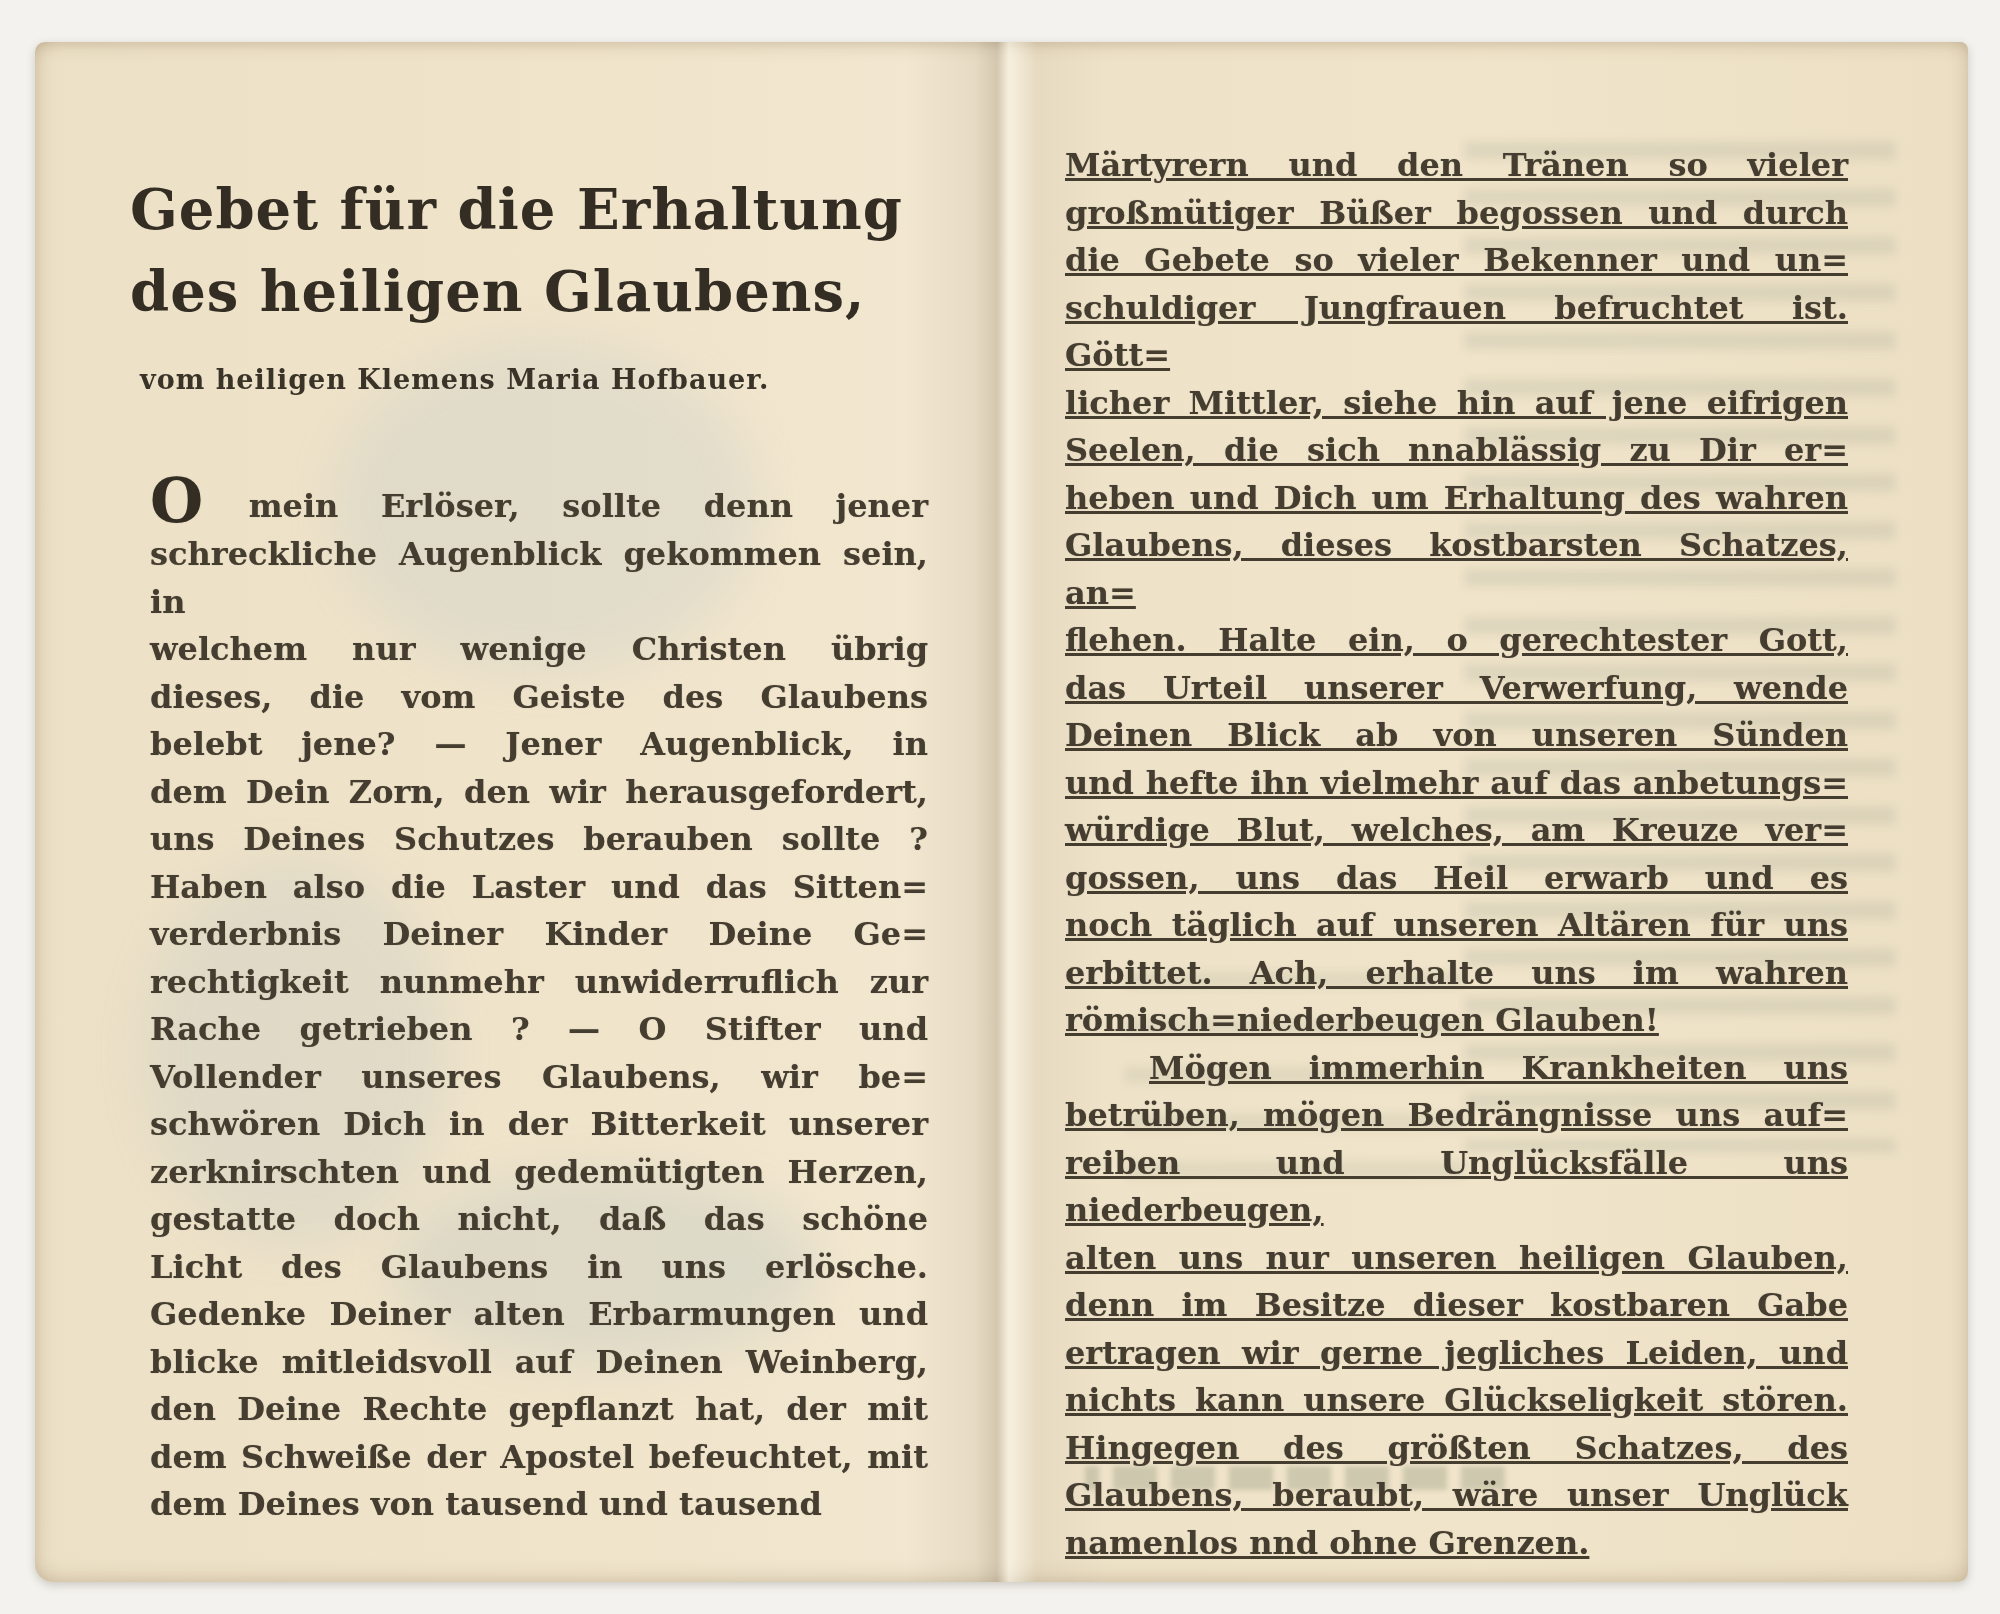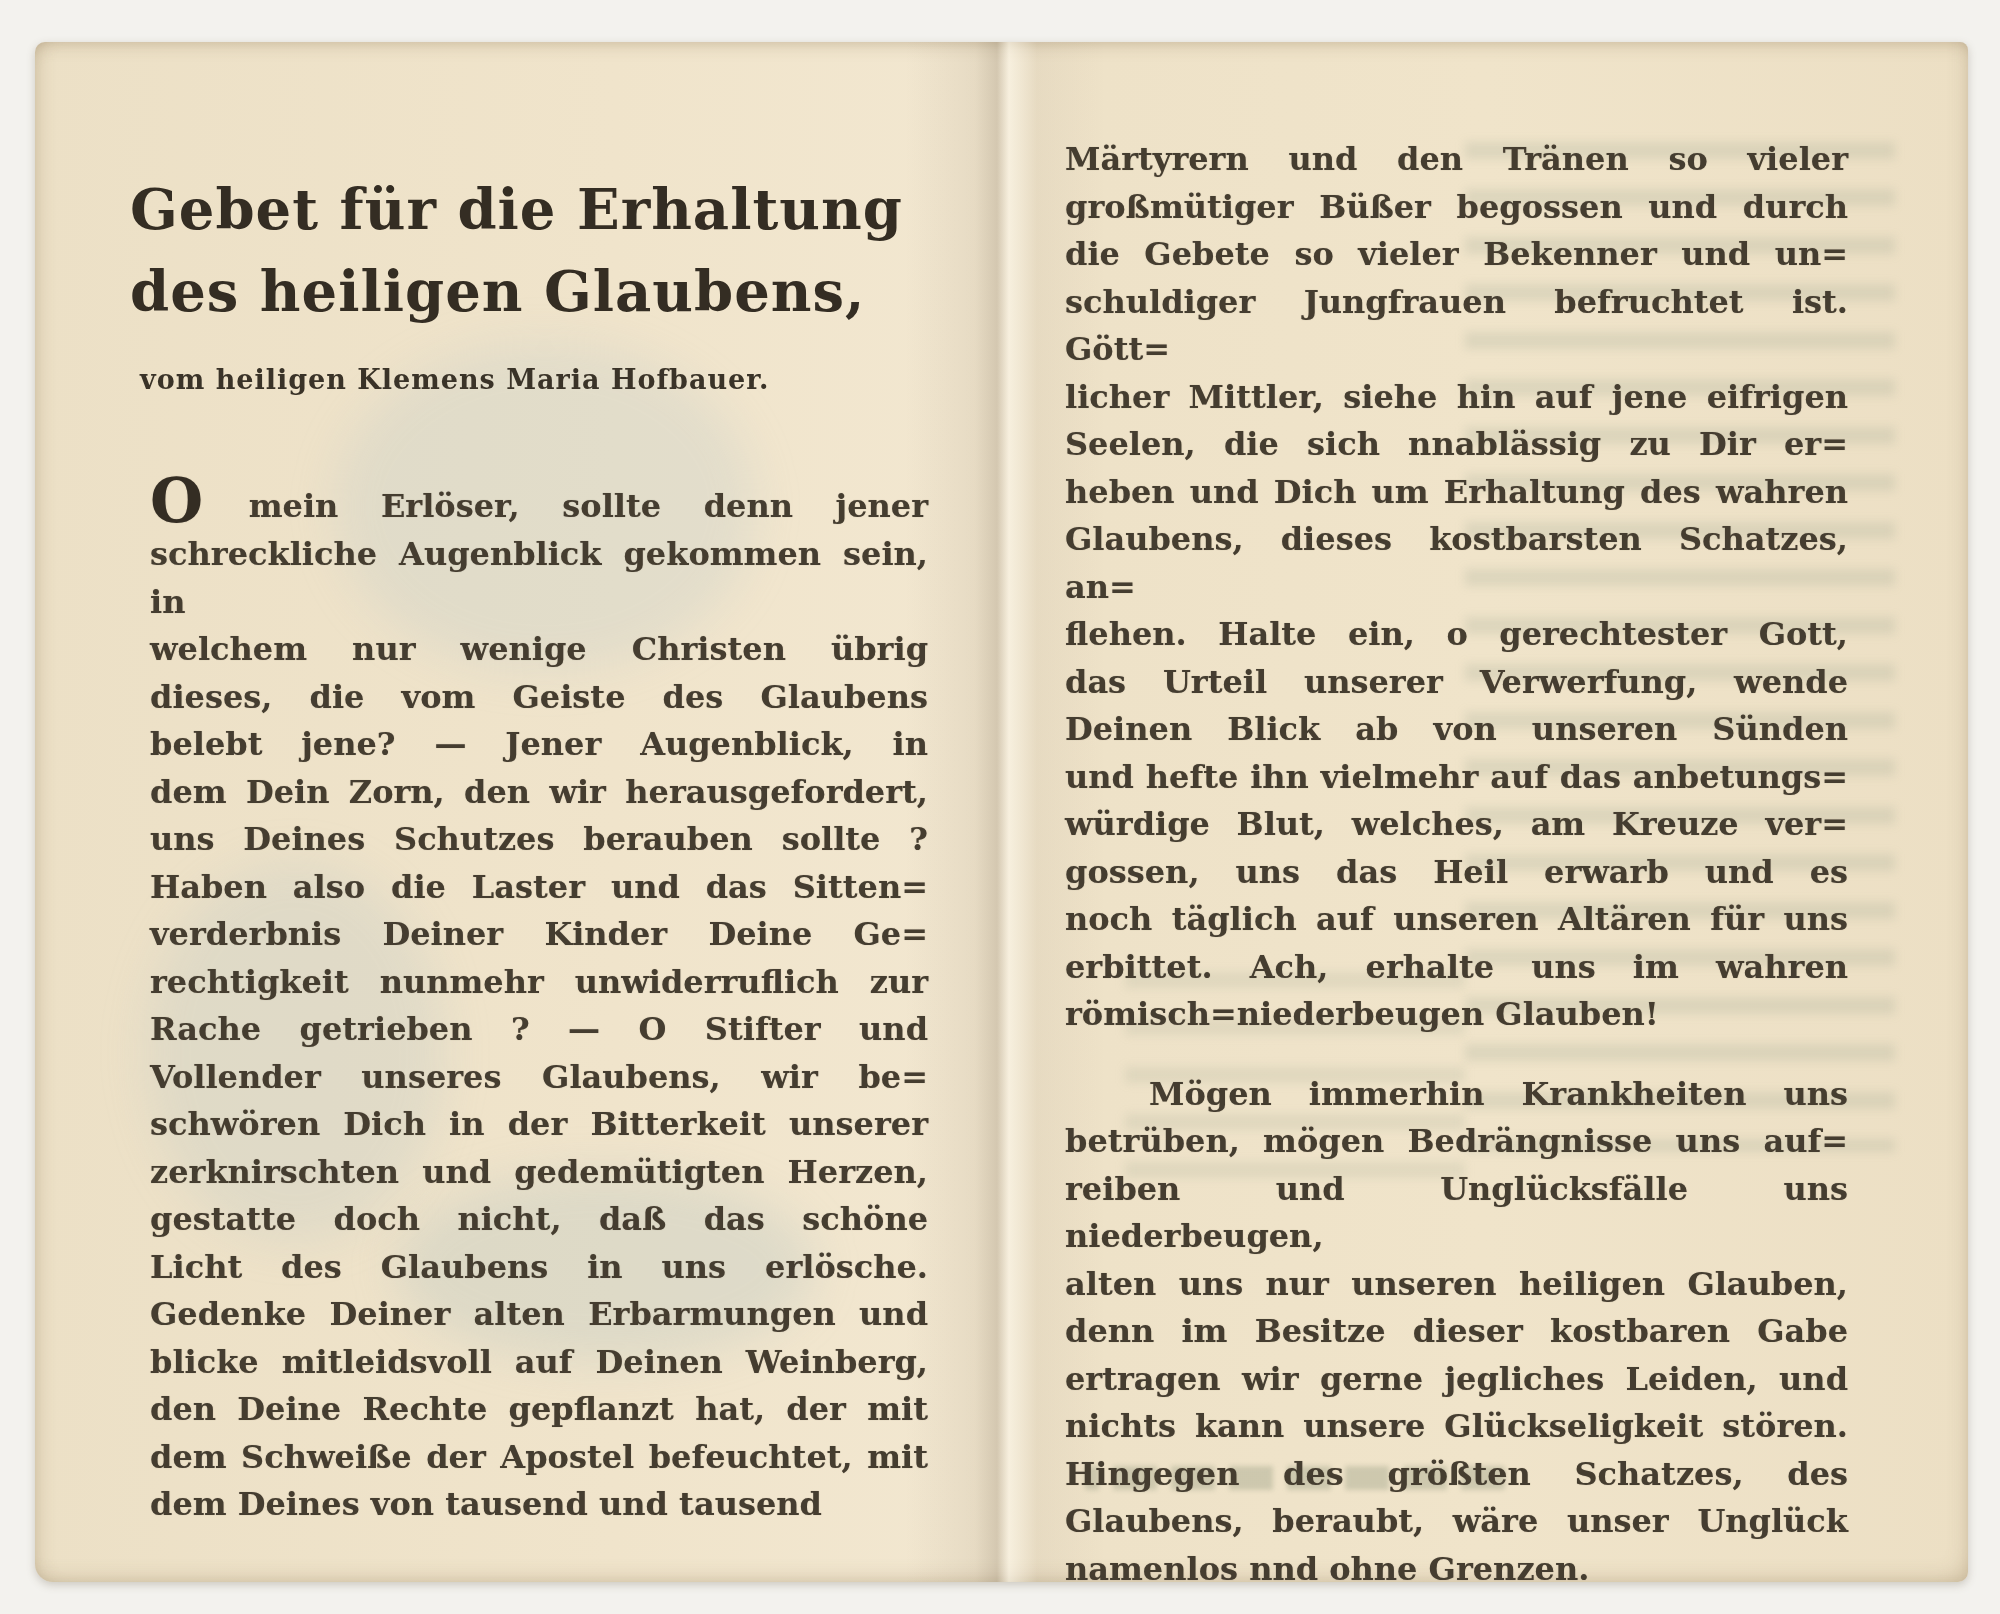--- a/index.html
+++ b/index.html
@@ -33,24 +33,24 @@
   .page{position:absolute;top:0;color:#443c2f;}
   .page-left{left:95px;width:778px;}
   .page-right{left:1030px;width:783px;}
   .title{position:absolute;top:126px;left:0;width:100%;color:#342d23;
          font-weight:bold;font-size:56px;line-height:82px;white-space:nowrap;letter-spacing:1px;}
   .subtitle{position:absolute;top:322px;left:10px;width:100%;color:#3a3328;
             font-weight:bold;font-size:27px;letter-spacing:1px;white-space:nowrap;}
   .body-block{position:absolute;left:0;width:100%;font-weight:bold;font-size:32px;line-height:47.5px;
               color:#453d30;text-shadow:0 0 1px rgba(70,60,45,0.35);}
   .page-left .body-block{top:428px;margin-left:20px;}
-  .page-right .body-block{top:94px;}
+  .page-right .body-block{top:100px;text-decoration:underline;}
   .bl{text-align:justify;text-align-last:justify;white-space:normal;}
   .bl.last{text-align-last:left;}
-  .bl.indent{text-indent:84px;margin-top:32px;}
+  .bl.indent{text-indent:84px;}
   .dropcap{font-size:61px;line-height:1;vertical-align:-5px;letter-spacing:3px;color:#342d23;}
 </style>
 </head>
 <body>
 
 <div class="scan">
   <div class="paper">
 
     <div class="blob b1"></div>
     <div class="blob b2"></div>

